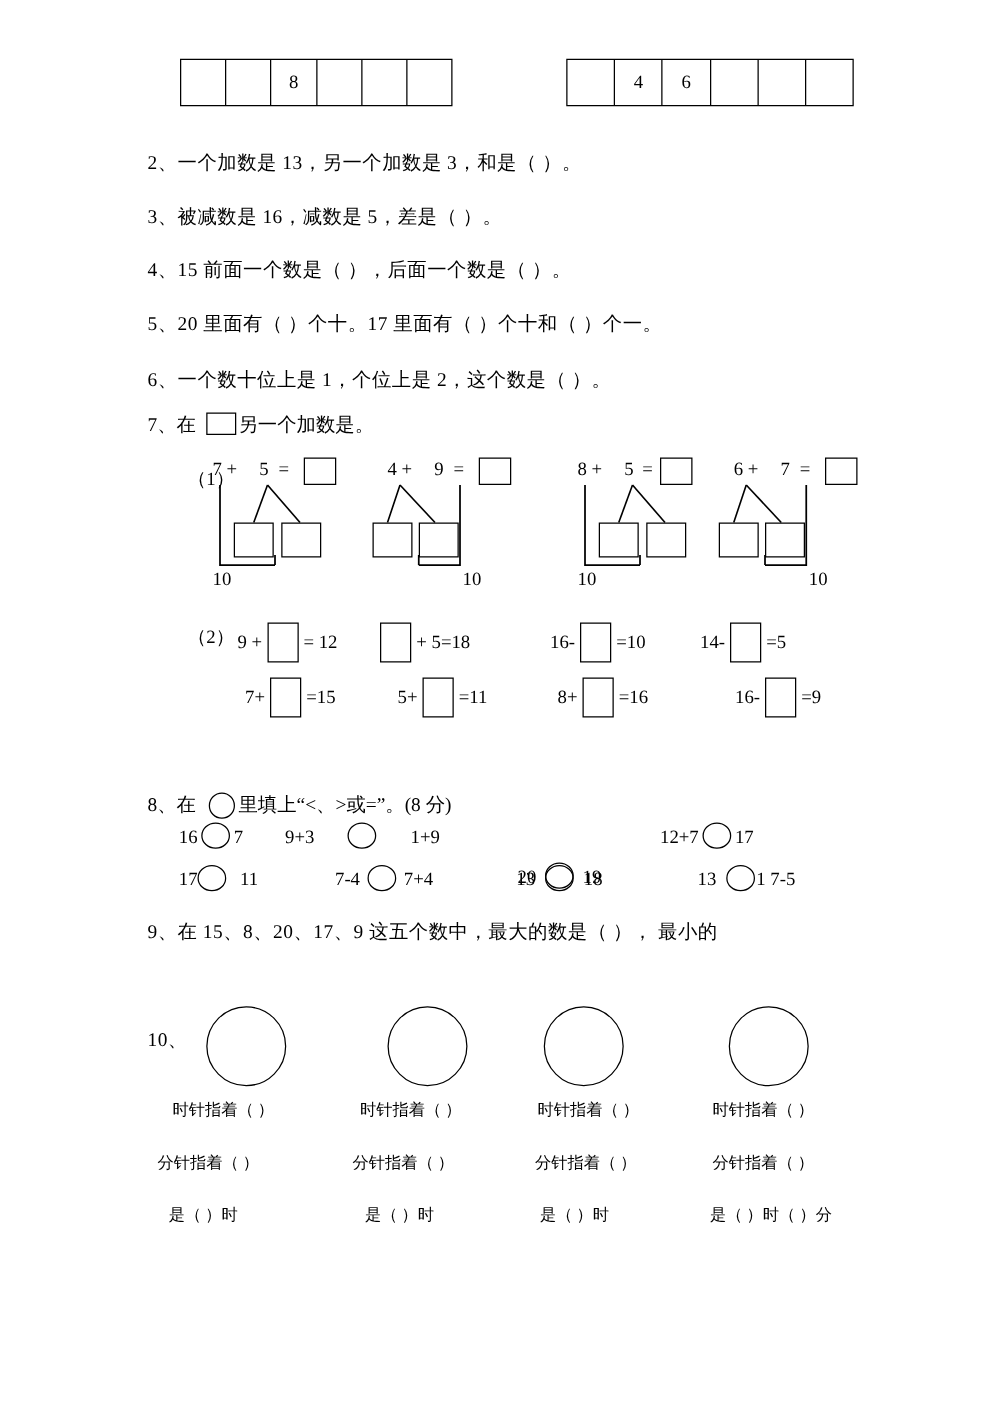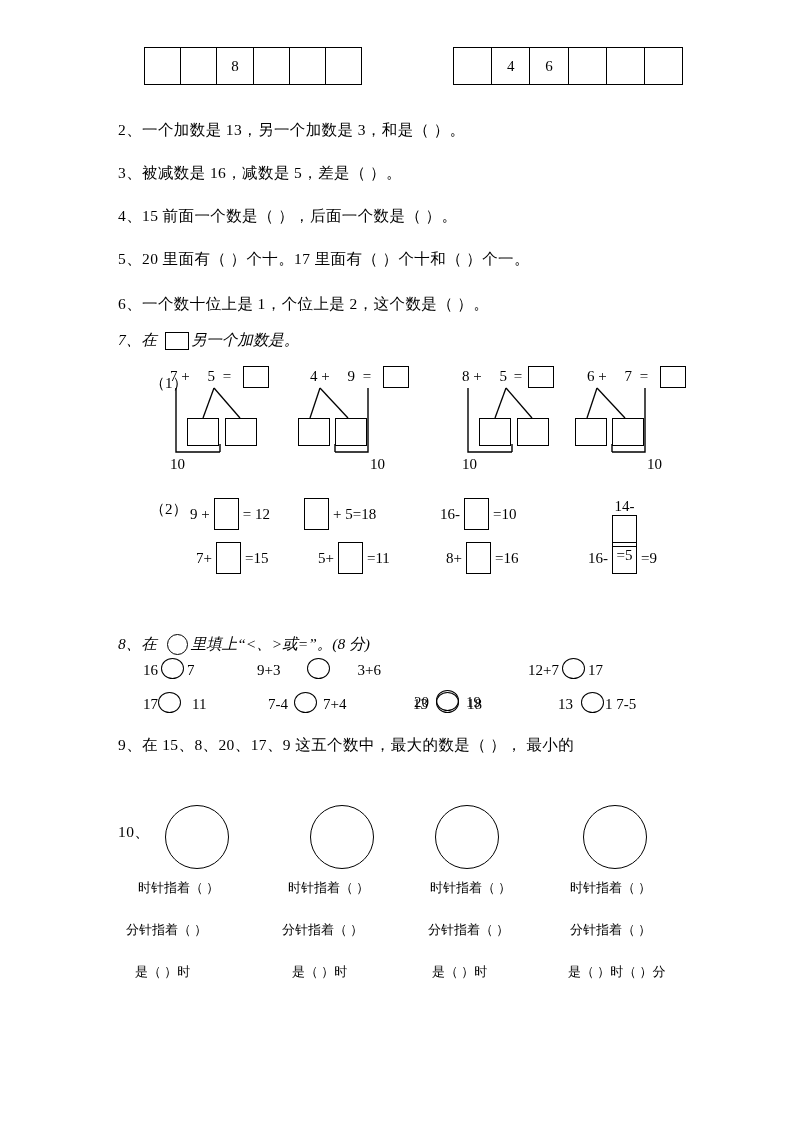--- a/index.html
+++ b/index.html
@@ -56,23 +56,22 @@
     letter-spacing: 0.4px;
     white-space: nowrap;
   }
 
   
   .q7head {
     position: absolute;
     left: 118px; top: 330px;
     font-size: 15.5px;
     display: flex;
-    align-items: center;
-    white-space: nowrap;
-    font-style: italic;
+    align-items: flex-start;
+    white-space: nowrap;
   }
   .inlinebox {
     display: inline-block;
     width: 22px;
     height: 16px;
     border: 1.3px solid #000;
     margin: 0 2px;
     vertical-align: -2px;
   }
   .inlinecircle {
@@ -295,21 +294,21 @@
   <div class="eq2" style="left:300px; top:498px;">
     <span></span>
     <span class="vbox"></span>
     <span>+ 5=18</span>
   </div>
   <div class="eq2" style="left:440px; top:498px;">
     <span>16-</span>
     <span class="vbox"></span>
     <span>=10</span>
   </div>
-  <div class="eq2" style="left:608px; top:498px;flex-direction:column;">
+  <div class="eq2" style="left:560px; top:498px;">
     <span>14-</span>
     <span class="vbox"></span>
     <span>=5</span>
   </div>
 
   <div class="eq2" style="left:196px; top:542px;">
     <span>7+</span>
     <span class="vbox"></span>
     <span>=15</span>
   </div>
@@ -333,24 +332,24 @@
     <span>8、在</span>
     <span class="inlinecircle" style="margin-left:10px;"></span>
     <span>里填上“&lt;、&gt;或=”。(8 分)</span>
   </div>
 
   <div class="cmp" style="left:143px; top:658px;">
     <span>16</span>
     <span class="circ"></span>
     <span>7</span>
   </div>
-  <div class="cmp" style="left:257px; top:658px;gap:24px;">
+  <div class="cmp" style="left:228px; top:658px;gap:24px;">
     <span>9+3</span>
     <span class="circ"></span>
-    <span>3+6</span>
+    <span>1+9</span>
   </div>
   <div class="cmp" style="left:414px; top:690px;">
     <span>20</span>
     <span class="circ" style="margin:0 7px;"></span>
     <span>19</span>
   </div>
   <div class="cmp" style="left:528px; top:658px;">
     <span>12+7</span>
     <span class="circ"></span>
     <span>17</span>

